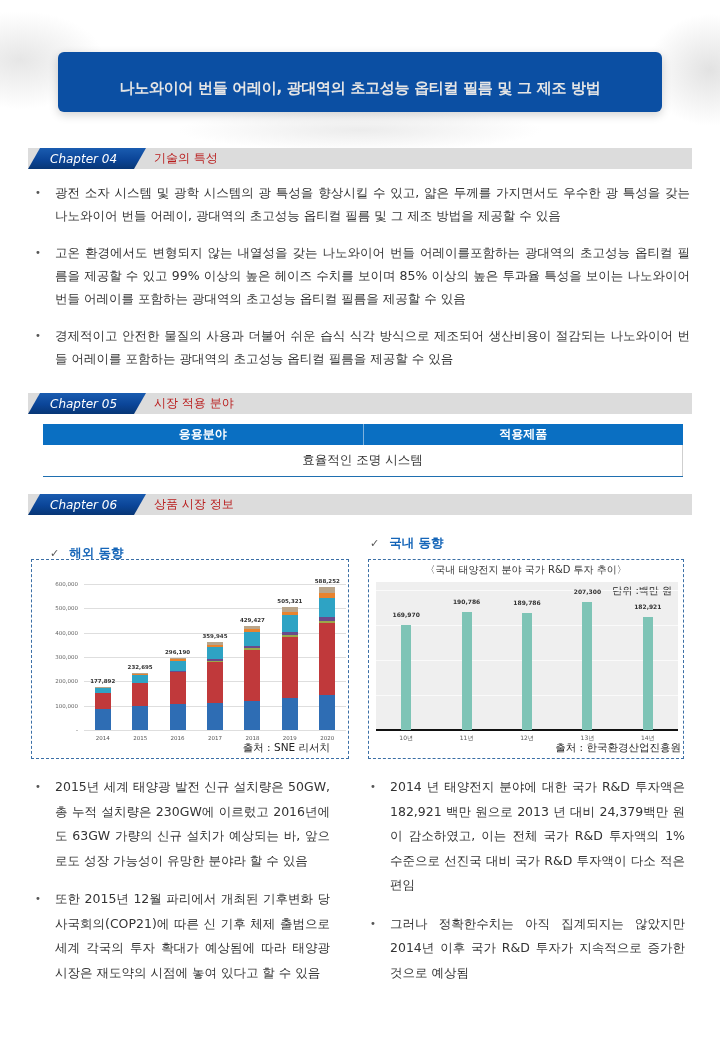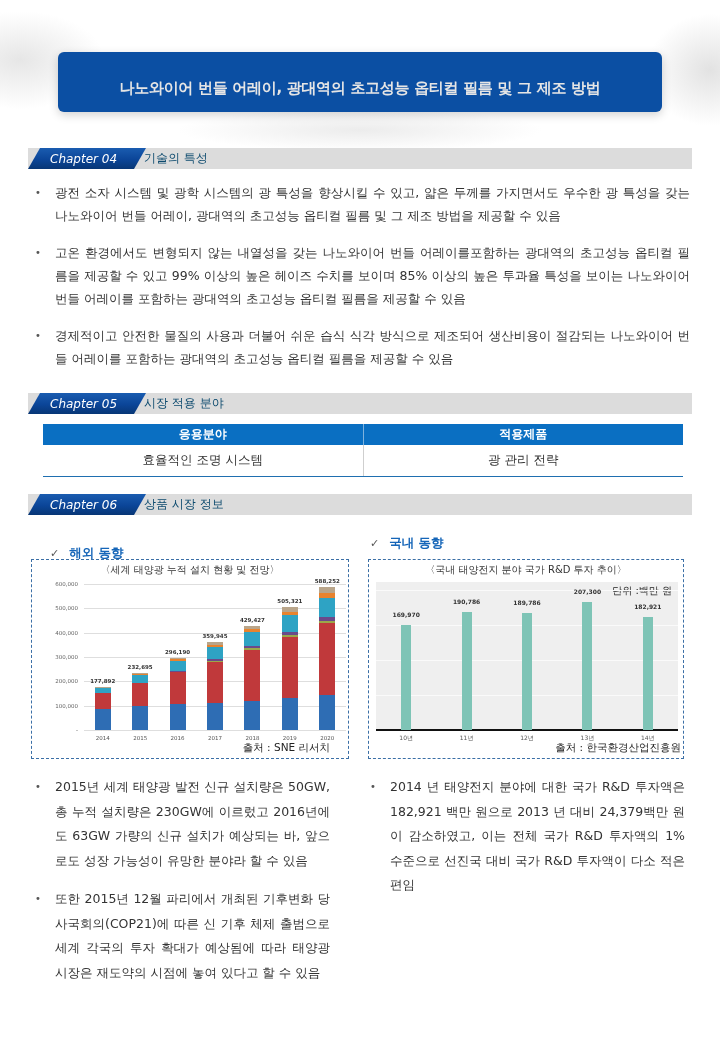--- a/index.html
+++ b/index.html
@@ -29,21 +29,21 @@
     background: #dcdcdc;
   }
   .chapter .tag {
     position: absolute; left: 0; top: 0; height: 21px; width: 118px;
     background: linear-gradient(#1a5cb0 0%, #0b4598 55%, #073675 100%);
     clip-path: polygon(12px 0, 118px 0, 106px 21px, 0 21px);
     color: #fff; font-style: italic; font-size: 12px;
     display: flex; align-items: center; padding-left: 22px;
   }
   .chapter .ch-title {
-    position: absolute; left: 116px; top: 0; line-height: 21px; font-size: 12px; color: #0c4a6e; text-align: right;
+    position: absolute; left: 126px; top: 0; line-height: 21px; font-size: 12px; color: #b91c1c; text-align: right;
   }
 
   .bullets { position: absolute; left: 30px; width: 660px; }
   .bullet { position: relative; padding-left: 25px; font-size: 12.5px; line-height: 23px; color: #333; text-align: justify; }
   .bullet::before { content: "•"; position: absolute; left: 5px; top: 0; font-size: 10px; color: #555; }
 
   .table { position: absolute; left: 43px; top: 424px; width: 640px; border-bottom: 1.5px solid #1f6fb0; }
   .table .row { display: flex; }
   .table .hdr { background: #0a6fc2; color: #fff; font-weight: bold; font-size: 12px; height: 21px; justify-content: space-between; }
   .table .hdr div, .table .body div { flex: 1; display: flex; align-items: center; justify-content: center; }
@@ -102,38 +102,36 @@
   <div class="tag">Chapter 05</div>
   <div class="ch-title">시장 적용 분야</div>
 </div>
 <div class="table">
   <div class="row hdr">
     <div>응용분야</div>
     <div>적용제품</div>
   </div>
   <div class="row body">
     <div>효율적인 조명 시스템</div>
-    <div>광 관리 전략</div>
   </div>
 </div>
 
 <div class="chapter" style="top:494px;">
   <div class="tag">Chapter 06</div>
   <div class="ch-title">상품 시장 정보</div>
 </div>
 
 <div class="subhead" style="left:50px; top:545px;">
   <span class="chk">✓</span><span>해외 동향</span>
 </div>
 <div class="subhead" style="left:370px; top:535px;">
   <span class="chk">✓</span><span>국내 동향</span>
 </div>
 
 <div class="chart-box" style="left:31px; top:559px; width:318px; height:200px;">
-  <div class="chart-title">〈세계 태양광 누적 설치 현황 및 전망〉</div>
   <div class="lc-plot" id="lc-plot">
       <div class="lc-grid" style="top: 146px;"></div>
       <div class="lc-ylab" style="top: 146px;">-</div>
       <div class="lc-grid" style="top: 121.667px;"></div>
       <div class="lc-ylab" style="top: 121.667px;">100,000</div>
       <div class="lc-grid" style="top: 97.3333px;"></div>
       <div class="lc-ylab" style="top: 97.3333px;">200,000</div>
       <div class="lc-grid" style="top: 73px;"></div>
       <div class="lc-ylab" style="top: 73px;">300,000</div>
       <div class="lc-grid" style="top: 48.6667px;"></div>
@@ -250,13 +248,14 @@
     </div>
   <div class="chart-src" style="right:2px; bottom:3px;">출처 : 한국환경산업진흥원</div>
 </div>
 
 <div class="col-bullets" style="left:30px; top:775px;">
   <div class="bullet">2015년 세계 태양광 발전 신규 설치량은 50GW, 총 누적 설치량은 230GW에 이르렀고 2016년에도 63GW 가량의 신규 설치가 예상되는 바, 앞으로도 성장 가능성이 유망한 분야라 할 수 있음</div>
   <div class="bullet" style="margin-top:14px;">또한 2015년 12월 파리에서 개최된 기후변화 당사국회의(COP21)에 따른 신 기후 체제 출범으로 세계 각국의 투자 확대가 예상됨에 따라 태양광 시장은 재도약의 시점에 놓여 있다고 할 수 있음</div>
 </div>
 <div class="col-bullets" style="left:365px; top:775px; width:320px;">
   <div class="bullet">2014 년 태양전지 분야에 대한 국가 R&amp;D 투자액은 182,921 백만 원으로 2013 년 대비 24,379백만 원이 감소하였고, 이는 전체 국가 R&amp;D 투자액의 1% 수준으로 선진국 대비 국가 R&amp;D 투자액이 다소 적은 편임</div>
+  <div class="bullet" style="margin-top:14px;">그러나 정확한수치는 아직 집계되지는 않았지만 2014년 이후 국가 R&amp;D 투자가 지속적으로 증가한 것으로 예상됨</div>
 </div>
 
 </body></html>

